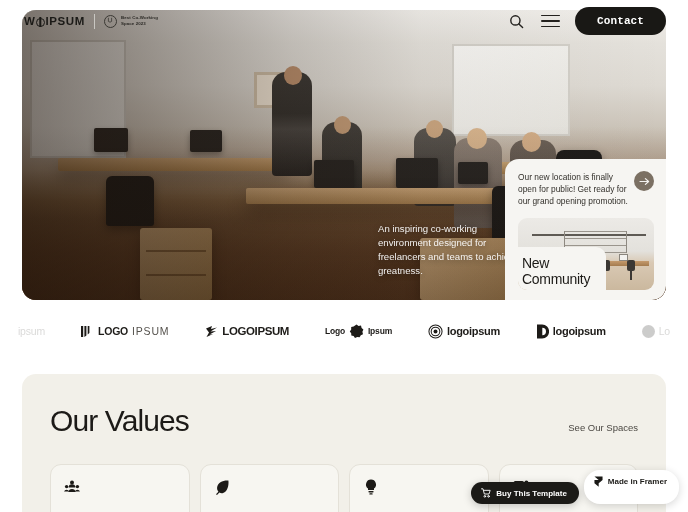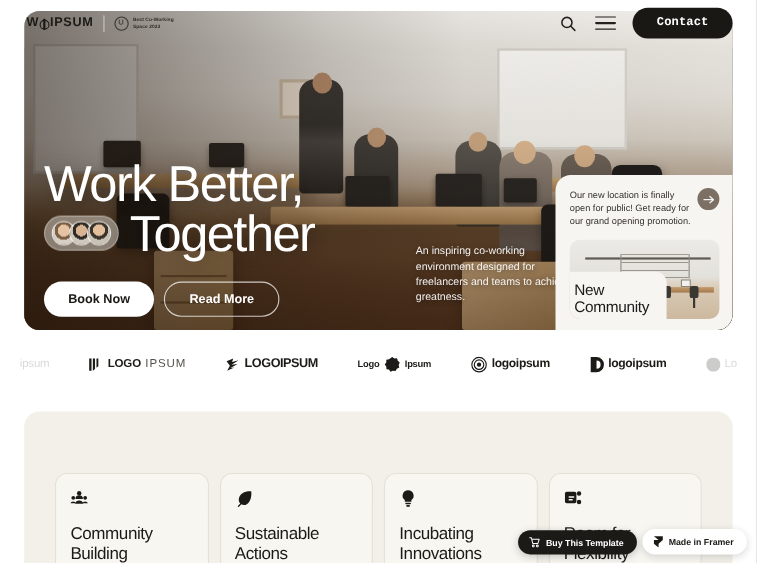--- a/index.html
+++ b/index.html
@@ -469,21 +469,21 @@
     font-weight: 600;
     box-shadow: 0 2px 8px rgba(0,0,0,0.22);
     cursor: pointer;
     white-space: nowrap;
   }
   .badge-framer {
     display: flex; align-items: center; gap: 5px;
     background: #ffffff;
     color: #1b1a17;
     border-radius: 16px;
-    padding: 6px 12px 6px 10px;
+    padding: 6px 12px 17px 10px;
     font-size: 8px;
     font-weight: 600;
     box-shadow: 0 2px 8px rgba(0,0,0,0.16);
     cursor: pointer;
     white-space: nowrap;
   }
   .badge-buy svg, .badge-framer svg { display: block; }
 </style>
 </head>
 <body>
@@ -547,41 +547,20 @@
     <div class="hp monitor m4"></div>
     <div class="hp monitor m5"></div>
     <div class="hp desk2"></div>
     <div class="hp chair c1"></div>
     <div class="hp chair c2"></div>
     <div class="hp cabinet-a"></div>
     <div class="hp cabinet-b"></div>
   </div>
   <div class="hero-shade"></div>
 
-  <div class="hero-content">
-    <div class="hero-title">Work Better,</div>
-    <div class="hero-title-row">
-      <div class="avatar-pill">
-        <div class="avatar av1">
-            <span class="face"></span>
-          </div>
-        <div class="avatar av2">
-            <span class="face"></span>
-          </div>
-        <div class="avatar av3">
-            <span class="face"></span>
-          </div>
-      </div>
-      <div class="hero-title">Together</div>
-    </div>
-    <div class="hero-actions">
-      <button class="btn-primary">Book Now</button>
-      <button class="btn-ghost">Read More</button>
-    </div>
-  </div>
 
   <div class="hero-desc">An inspiring co-working environment designed for freelancers and teams to achieve greatness.</div>
 
   <div class="promo">
     <div class="promo-top">
       <div class="promo-text">Our new location is finally open for public! Get ready for our grand opening promotion.</div>
       <div class="promo-arrow">
         <svg width="11" height="9" viewBox="0 0 11 9" fill="none" stroke="#f4f2ef" stroke-width="1.2" stroke-linecap="round" stroke-linejoin="round">
           <line x1="1" y1="4.5" x2="9.4" y2="4.5"></line>
           <polyline points="6.4,1.6 9.6,4.5 6.4,7.4"></polyline>
@@ -674,20 +653,24 @@
             <circle cx="6.5" cy="6.5" r="6.5"></circle>
           </svg>
       </span>
       <span class="lg-light">Lo</span>
     </div>
 
   </div>
 </div>
 
 <div class="values">
+  <div class="values-head">
+    <div class="values-title">Our Values</div>
+    <a class="values-link">See Our Spaces</a>
+  </div>
 
   <div class="values-grid">
 
     <div class="value-card">
       <div class="value-icon">
         <svg width="16" height="16" viewBox="0 0 16 16" fill="#1c1a17">
           <circle cx="8" cy="3.4" r="2"></circle>
           <path d="M4.6 8.6a3.4 3.4 0 0 1 6.8 0z"></path>
           <circle cx="2.6" cy="7.6" r="1.7"></circle>
             <circle cx="13.4" cy="7.6" r="1.7"></circle>

